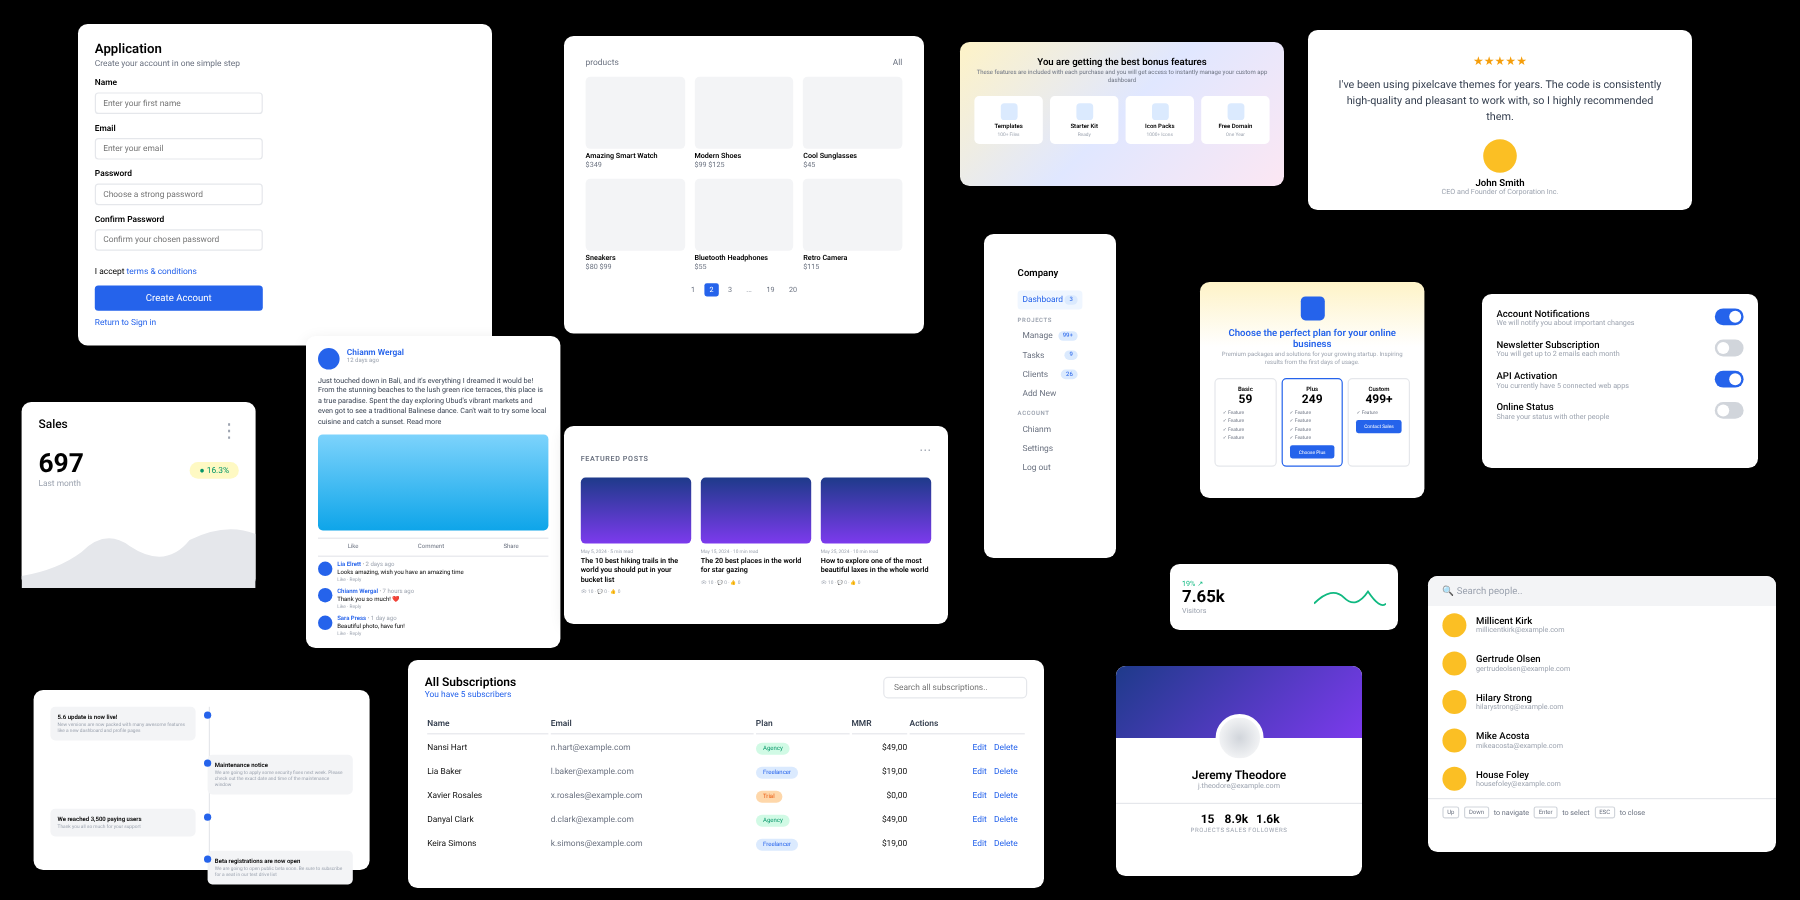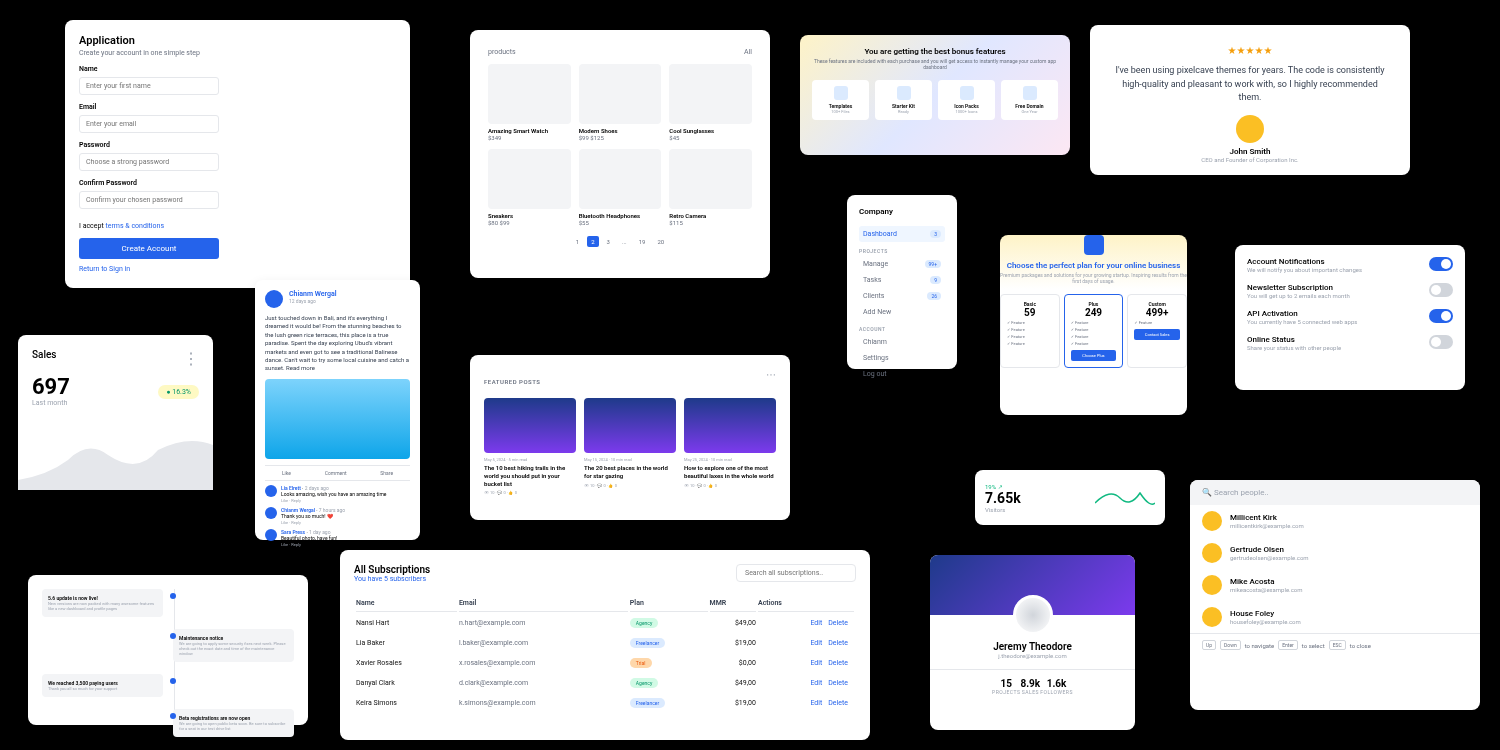--- a/index.html
+++ b/index.html
@@ -44,29 +44,29 @@
 
 
 .testi{left:1090px;top:25px;width:320px;height:150px;padding:20px;text-align:center}
 .testi .stars{color:#f59e0b;font-size:10px}
 .testi p{font-size:9px;color:#374151;margin-top:8px;line-height:1.5}
 .testi .av{width:28px;height:28px;border-radius:50%;background:#fbbf24;margin:10px auto 4px}
 .testi .nm{font-size:8px;font-weight:600}
 .testi .rl{font-size:6px;color:#9ca3af}
 
 
-.sidebar{left:847px;top:195px;width:110px;height:174px;padding:12px}
+.sidebar{left:820px;top:195px;width:110px;height:270px;padding:28px}
 .sidebar .brand{font-size:8px;font-weight:600;margin-bottom:10px}
 .sidebar .item{display:flex;align-items:center;justify-content:space-between;padding:4px;font-size:7px;color:#6b7280;border-radius:3px}
 .sidebar .item.active{background:#eff6ff;color:#2563eb}
 .sidebar .sect{font-size:5px;color:#9ca3af;font-weight:600;margin:6px 0 2px;letter-spacing:0.5px}
 .sidebar .badge{background:#dbeafe;color:#2563eb;font-size:5px;padding:1px 4px;border-radius:6px}
 
 
-.pricing{left:1000px;top:235px;width:187px;height:180px;background:linear-gradient(180deg,#fef3c7,#fff 30%)}
+.pricing{left:1000px;top:235px;width:187px;height:180px;padding:12px;background:linear-gradient(180deg,#fef3c7,#fff 30%)}
 .pricing .ic{width:20px;height:20px;background:#2563eb;border-radius:4px;margin:0 auto}
 .pricing h4{text-align:center;font-size:8px;font-weight:600;margin-top:6px}
 .pricing h4 span{color:#2563eb}
 .pricing p{text-align:center;font-size:5px;color:#9ca3af;margin-top:2px}
 .price-grid{display:flex;gap:4px;margin-top:10px}
 .price-col{flex:1;border:1px solid #e5e7eb;border-radius:4px;padding:6px}
 .price-col.feat{border-color:#2563eb}
 .price-col .t{font-size:5px;text-align:center;font-weight:600}
 .price-col .p{font-size:10px;text-align:center;font-weight:700}
 .price-col .f{font-size:4px;color:#6b7280;margin-top:2px}
@@ -85,21 +85,21 @@
 
 .sales{left:18px;top:335px;width:195px;height:155px;padding:14px}
 .sales .hdr{display:flex;justify-content:space-between}
 .sales h4{font-size:10px;font-weight:500}
 .sales .n{font-size:22px;font-weight:700;margin-top:6px}
 .sales .lm{font-size:7px;color:#9ca3af}
 .sales .bdg{position:absolute;right:14px;top:50px;background:#fef9c3;color:#059669;font-size:7px;padding:3px 8px;border-radius:10px}
 .sales svg{position:absolute;bottom:0;left:0;width:100%;height:60px}
 
 
-.social{left:255px;top:280px;width:165px;height:260px;padding:10px}
+.social{left:255px;top:280px;width:212px;height:260px;padding:10px}
 .social .hdr{display:flex;gap:6px}
 .social .av{width:18px;height:18px;border-radius:50%;background:#2563eb}
 .social .nm{font-size:7px;font-weight:600;color:#2563eb}
 .social .tm{font-size:5px;color:#9ca3af}
 .social .txt{font-size:6px;color:#374151;margin-top:6px;line-height:1.4}
 .social .img{height:80px;background:linear-gradient(180deg,#7dd3fc,#0ea5e9);border-radius:4px;margin-top:6px}
 .social .acts{display:flex;justify-content:space-around;border-top:1px solid #e5e7eb;border-bottom:1px solid #e5e7eb;padding:4px 0;margin-top:6px;font-size:5px;color:#6b7280}
 .social .cmt{display:flex;gap:4px;margin-top:4px}
 .social .cmt .av{width:12px;height:12px}
 .social .cmt .body{font-size:5px}
@@ -459,20 +459,27 @@
         <div>
           <div class="nm">Millicent Kirk</div>
           <div class="em">millicentkirk@example.com</div>
         </div>
       </div>
       <div class="row">
         <div class="av"></div>
         <div>
           <div class="nm">Gertrude Olsen</div>
           <div class="em">gertrudeolsen@example.com</div>
+        </div>
+      </div>
+      <div class="row">
+        <div class="av"></div>
+        <div>
+          <div class="nm">Hilary Strong</div>
+          <div class="em">hilarystrong@example.com</div>
         </div>
       </div>
       <div class="row">
         <div class="av"></div>
         <div>
           <div class="nm">Mike Acosta</div>
           <div class="em">mikeacosta@example.com</div>
         </div>
       </div>
       <div class="row">

